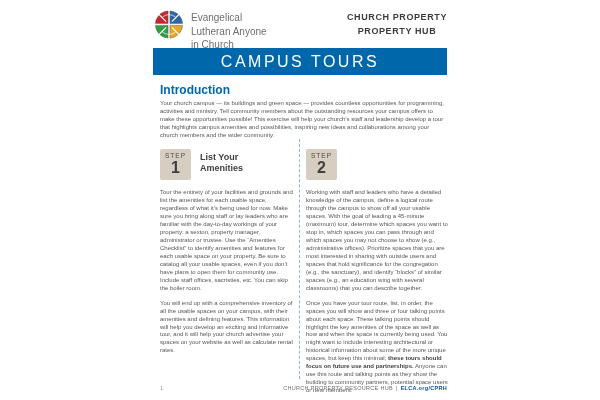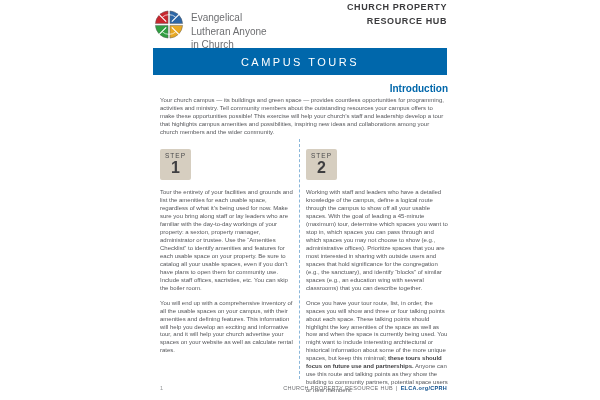--- a/index.html
+++ b/index.html
@@ -9,31 +9,31 @@
     -webkit-font-smoothing:antialiased;
   }
   .page { position:absolute; inset:0; background:#ffffff; }
 
   
   .brand { position:absolute; left:154px; top:8px; display:flex; gap:7px; align-items:flex-start; }
   .emblem { width:30px; height:33px; display:block; }
   .brand-text { font-size:10px; line-height:1.35; color:#6d6e71; padding-top:3px; }
   .brand-text div { white-space:nowrap; }
 
-  .hub-title { position:absolute; right:153px; top:1px; text-align:right;
+  .hub-title { position:absolute; right:153px; top:11px; text-align:center;
     font-size:9px; font-weight:700; letter-spacing:0.6px; color:#3c3c3e; line-height:1.5; }
 
   
   .banner { position:absolute; left:153px; top:48px; width:294px; height:27px;
     background:#0067ab; display:flex; align-items:center; justify-content:center; }
-  .banner-text { color:#ffffff; font-size:11px; letter-spacing:2.5px; font-weight:400; }
+  .banner-text { color:#ffffff; font-size:16px; letter-spacing:2.5px; font-weight:400; }
 
   
   .intro { position:absolute; left:160px; top:83px; width:288px; }
-  .intro-heading { color:#0067ab; font-weight:700; font-size:10px; margin:0 0 3px 0;text-align:right; }
+  .intro-heading { color:#0067ab; font-weight:700; font-size:12px; margin:0 0 3px 0; }
   .body-text { font-size:6px; line-height:1.33; color:#55565a; margin:0; }
 
   
   .divider { position:absolute; left:299px; top:139px; height:240px;
     border-left:1.5px dashed #8ab6d9; }
   .col { position:absolute; top:149px; }
   .col1 { left:160px; width:134px; }
   .col2 { left:306px; width:142px; }
 
   .step-head { display:flex; gap:9px; align-items:flex-start; }
@@ -69,40 +69,41 @@
     </svg>
     <div class="brand-text">
       <div>Evangelical</div>
       <div>Lutheran Anyone</div>
       <div>in Church</div>
     </div>
   </div>
 
   <div class="hub-title">
     <div>CHURCH PROPERTY</div>
-    <div>RESOURCE HUB</div>
+    <div>PROPERTY HUB</div>
   </div>
 
   <div class="banner">
     <span class="banner-text">CAMPUS TOURS</span>
   </div>
 
   <div class="intro">
     <h3 class="intro-heading">Introduction</h3>
     <p class="body-text">Your church campus — its buildings and green space — provides countless opportunities for programming, activities and ministry. Tell community members about the outstanding resources your campus offers to make these opportunities possible! This exercise will help your church’s staff and leadership develop a tour that highlights campus amenities and possibilities, inspiring new ideas and collaborations among your church members and the wider community.</p>
   </div>
 
   <div class="divider"></div>
 
   <div class="col col1">
     <div class="step-head">
       <div class="badge">
         <span class="badge-label">STEP</span>
         <span class="badge-number">1</span>
       </div>
+      <div class="step-title">List Your Amenities</div>
     </div>
     <div class="step-body">
       <p>Tour the entirety of your facilities and grounds and list the amenities for each usable space, regardless of what it’s being used for now. Make sure you bring along staff or lay leaders who are familiar with the day-to-day workings of your property: a sexton, property manager, administrator or trustee. Use the “Amenities Checklist” to identify amenities and features for each usable space on your property. Be sure to catalog all your usable spaces, even if you don’t have plans to open them for community use. Include staff offices, sacristies, etc. You can skip the boiler room.</p>
       <p>You will end up with a comprehensive inventory of all the usable spaces on your campus, with their amenities and defining features. This information will help you develop an exciting and informative tour, and it will help your church advertise your spaces on your website as well as calculate rental rates.</p>
     </div>
   </div>
 
   <div class="col col2">
     <div class="step-head">
       <div class="badge">

